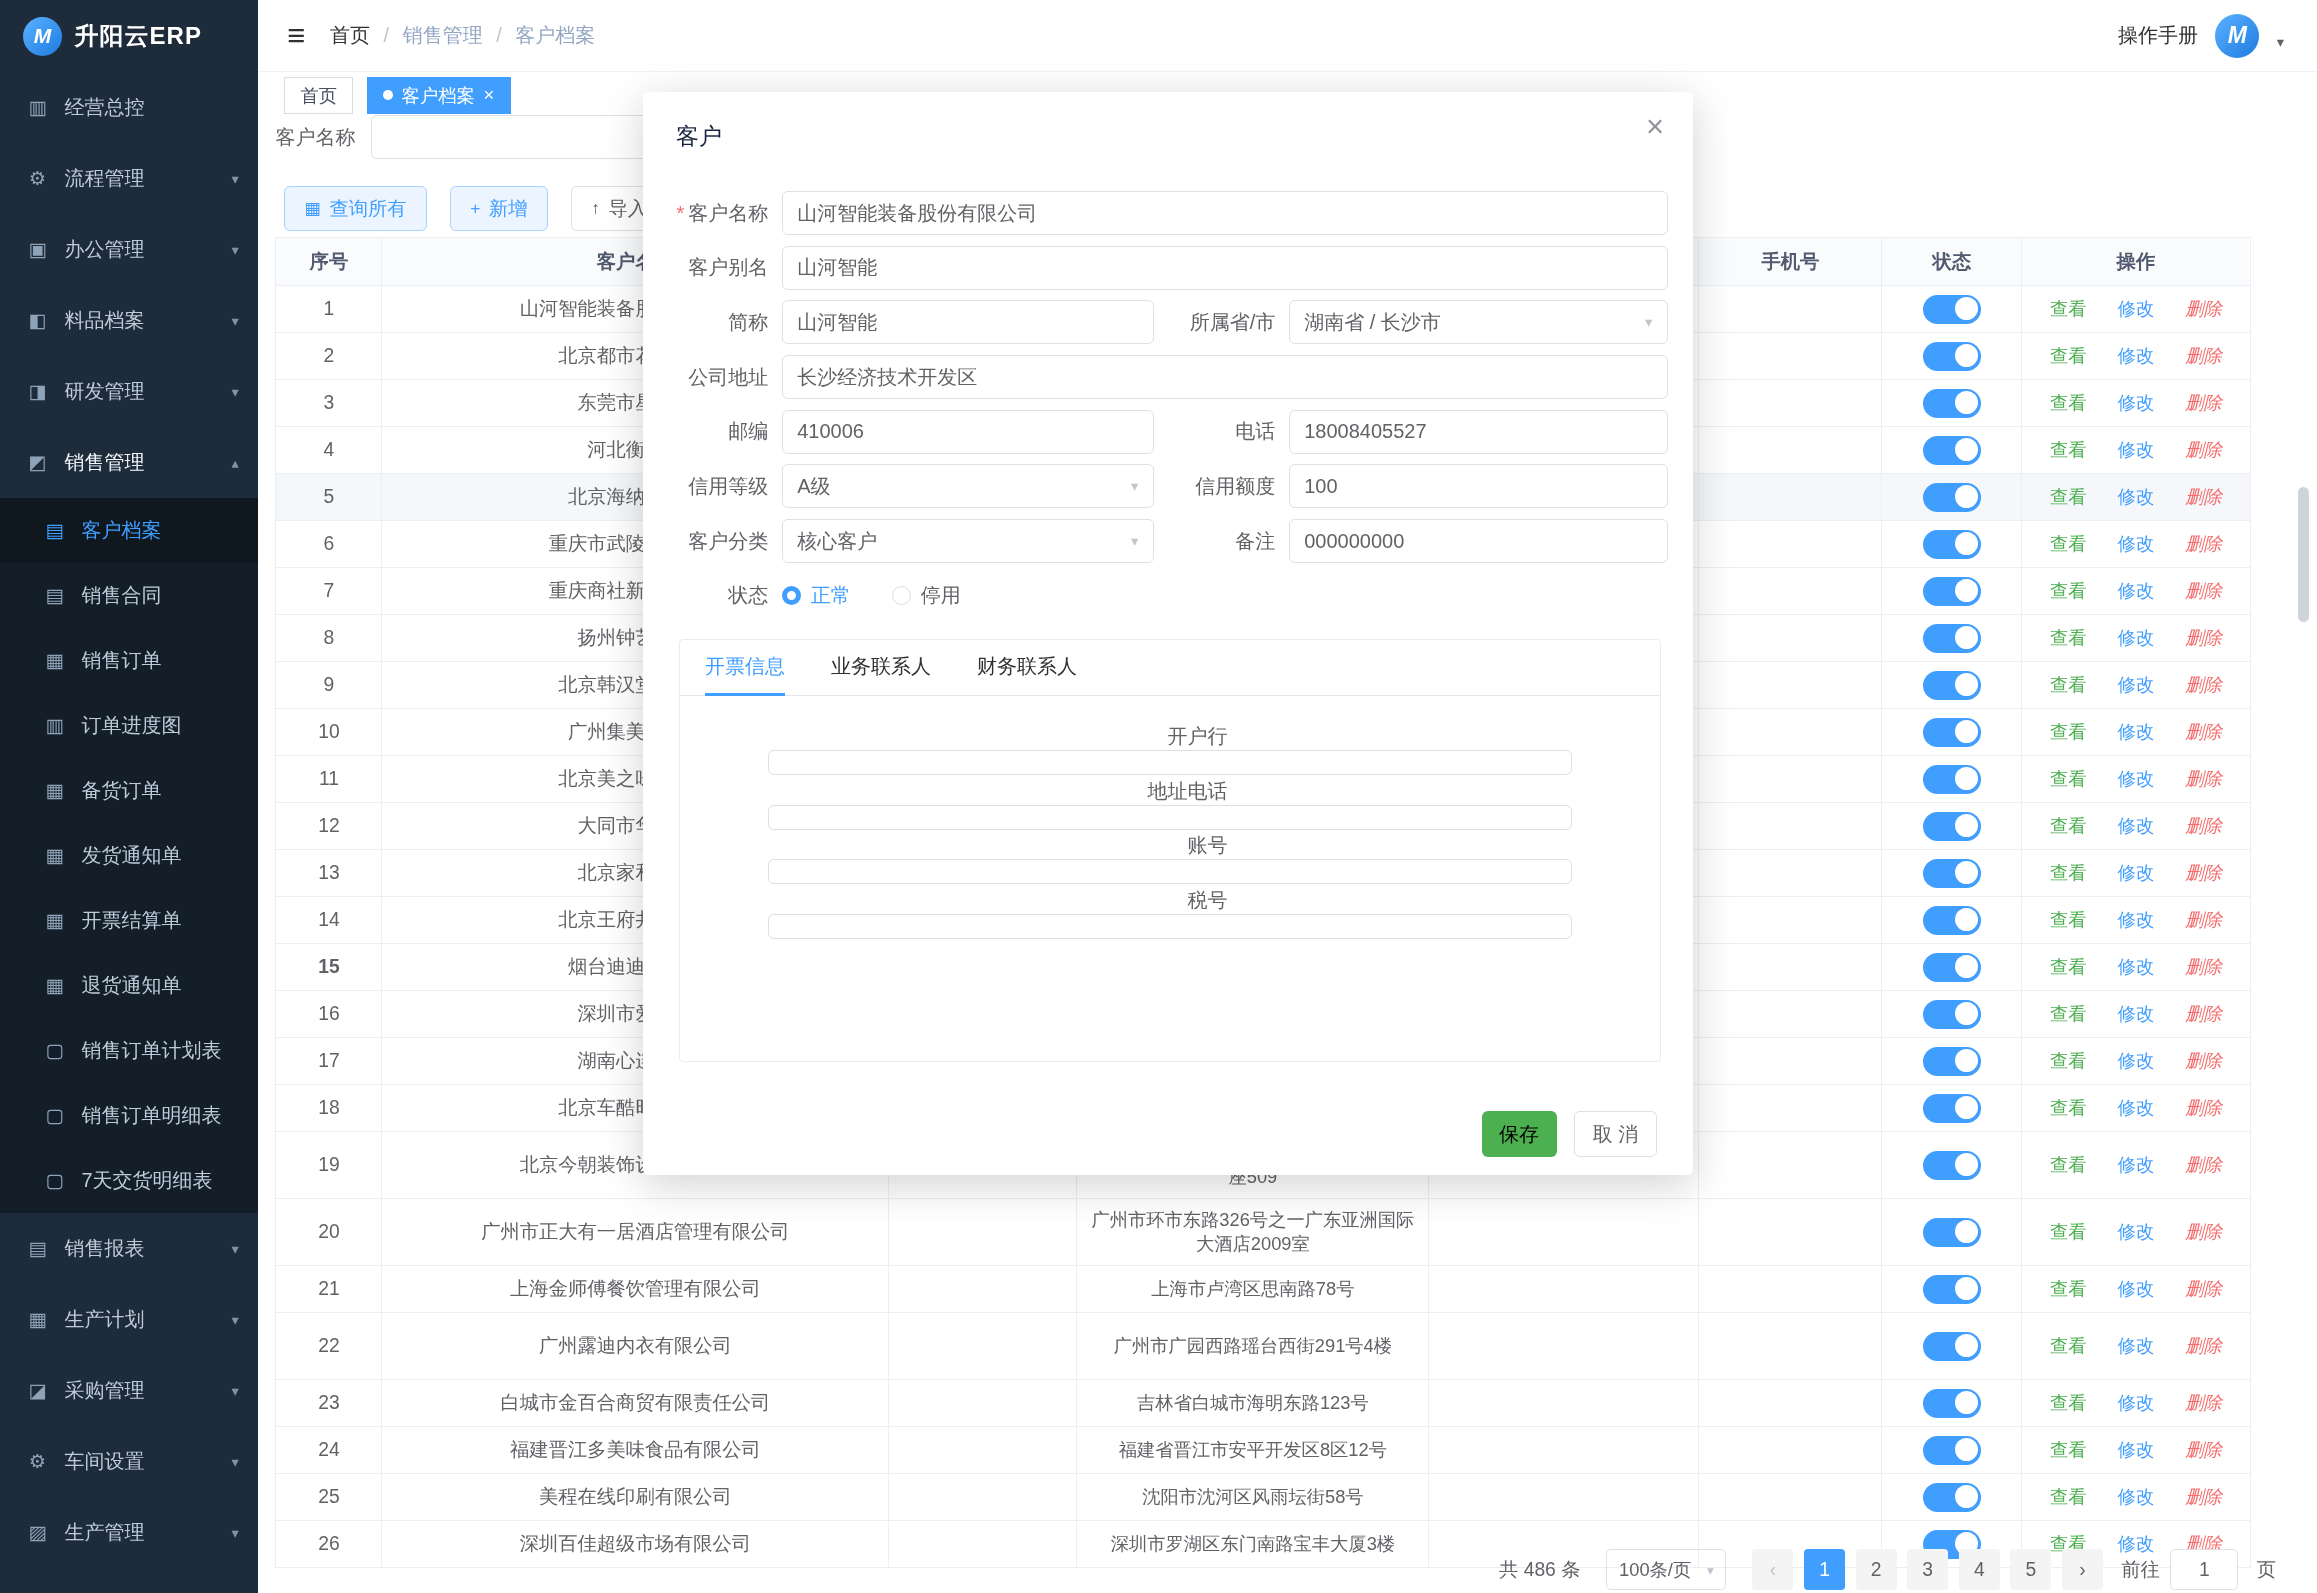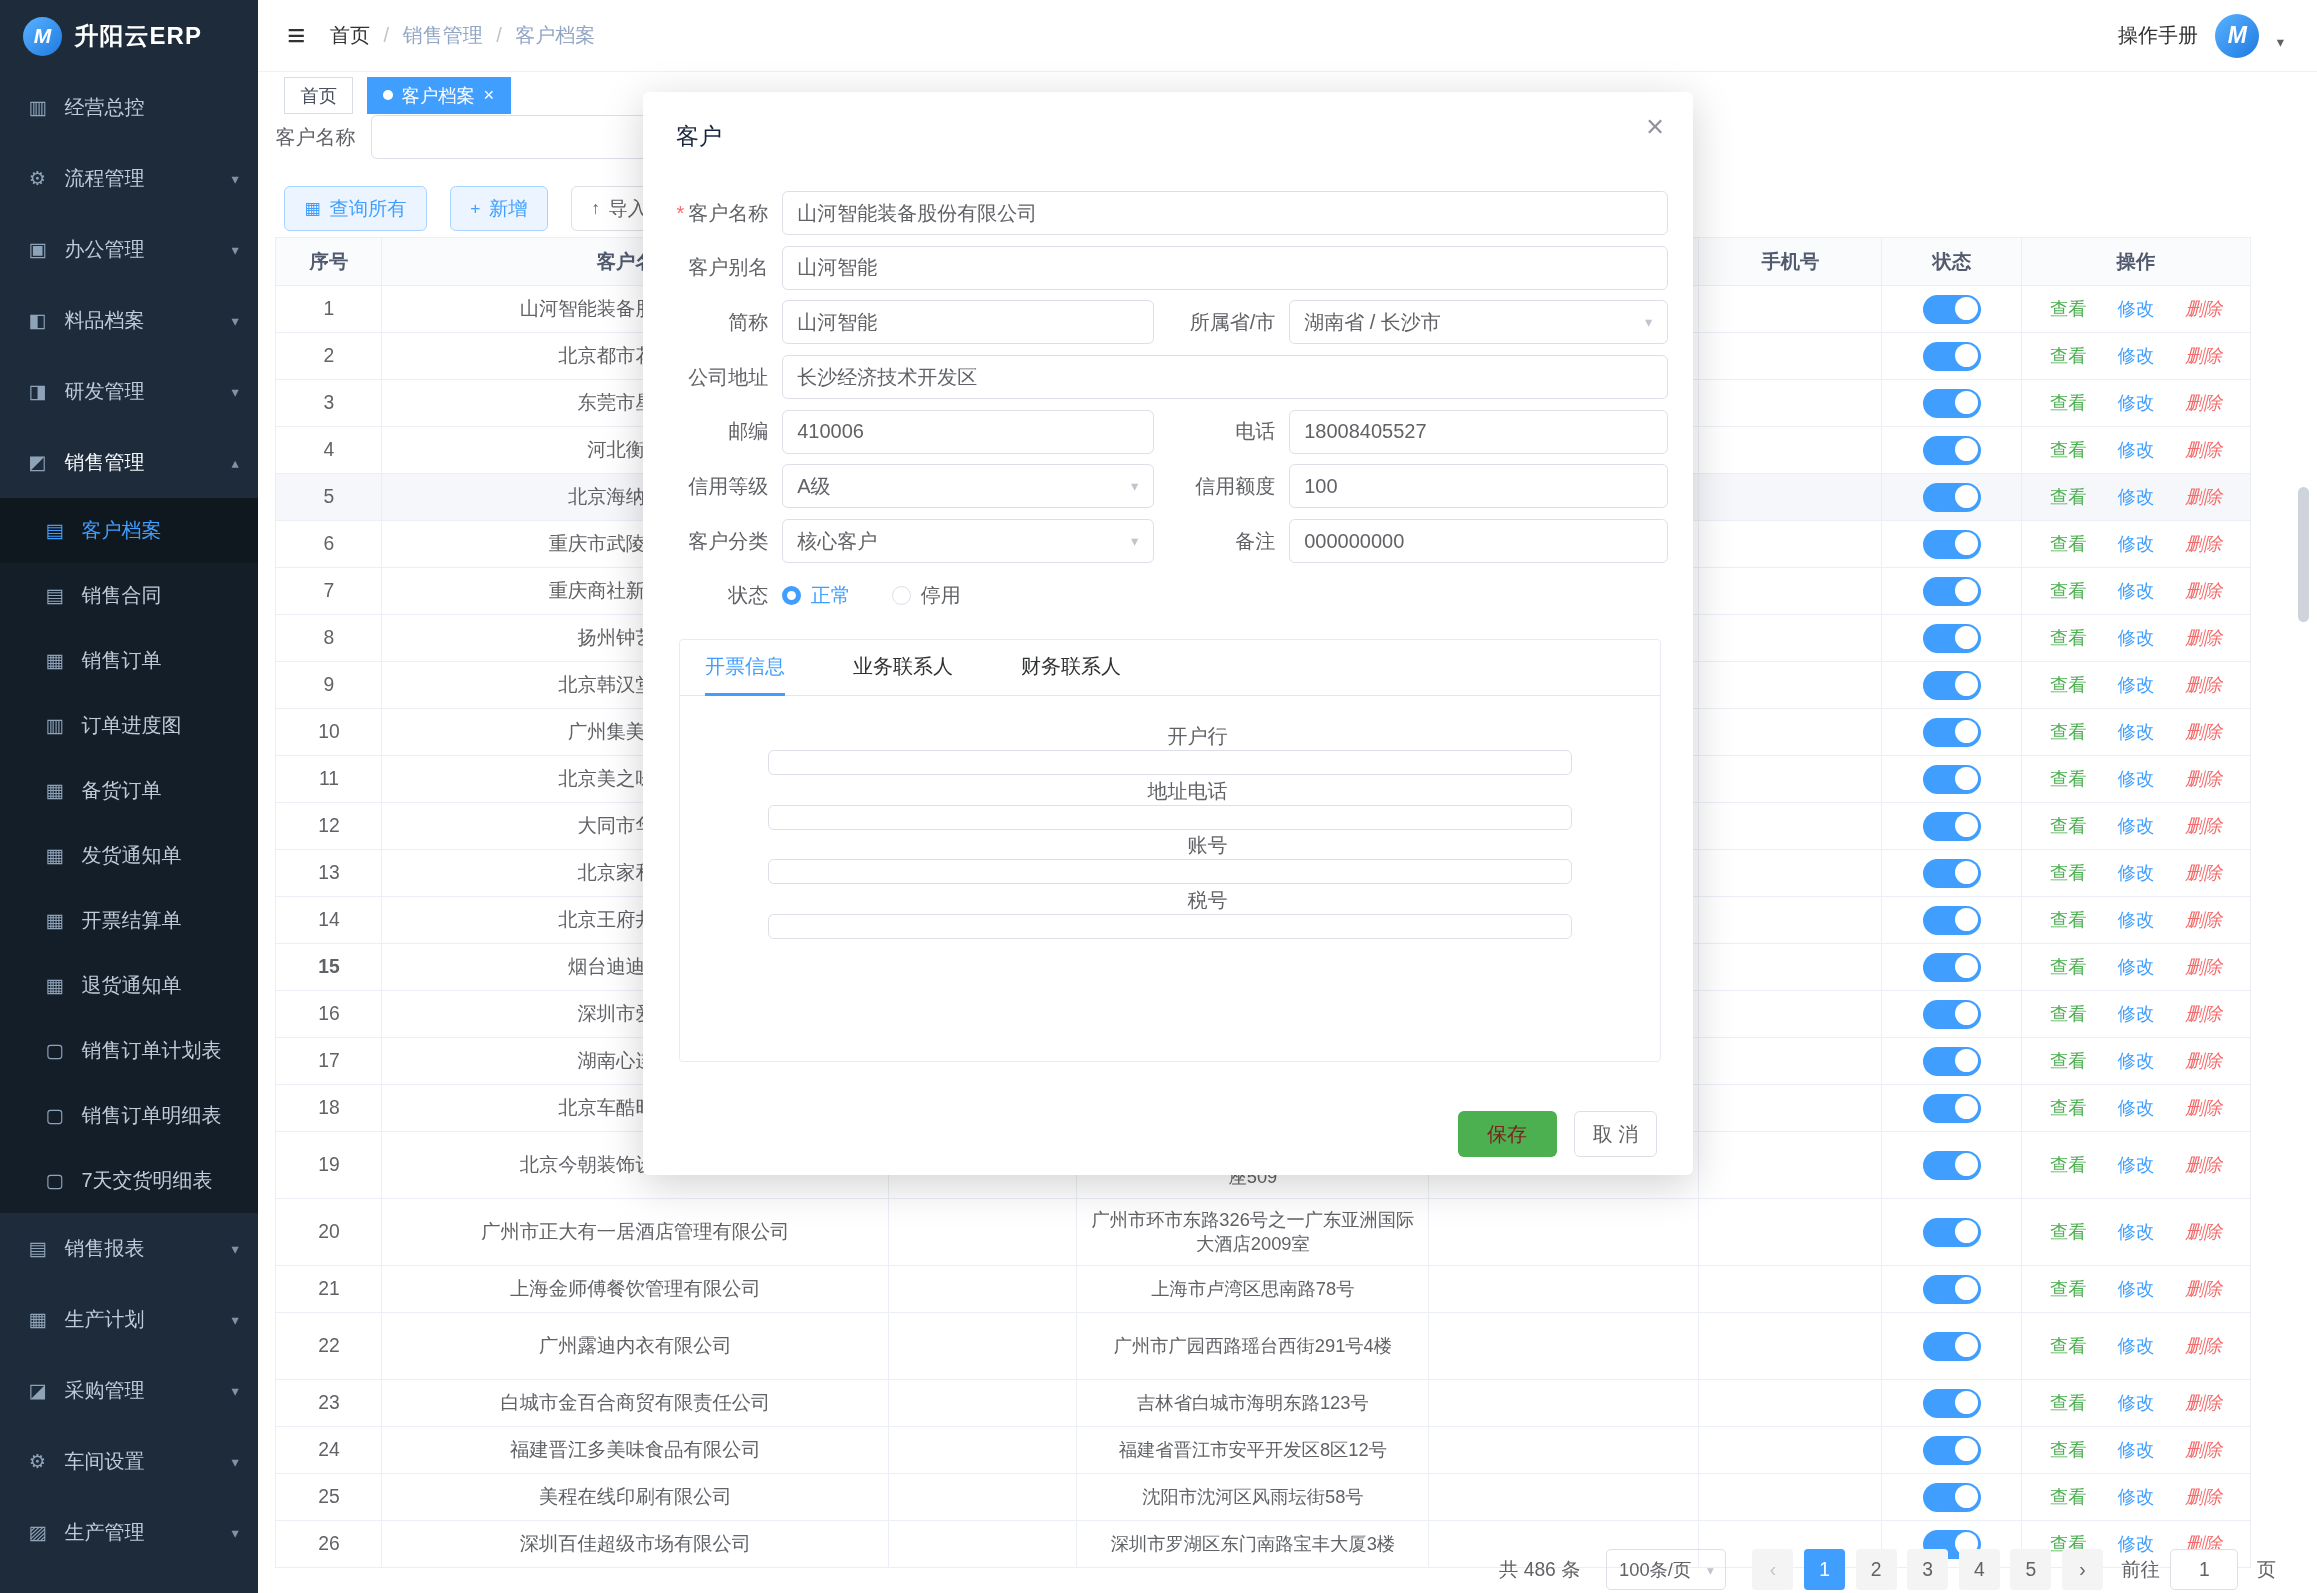--- a/index.html
+++ b/index.html
@@ -108,31 +108,31 @@
   .f-select.half{width:372px;flex:none;}
   .f-select.last{flex:1;}
   .scaret{color:#c0c4cc;font-size:14.5px;}
   .radio-group{display:flex;gap:41px;align-items:center;}
   .radio{display:flex;align-items:center;gap:9.7px;font-size:20px;color:#606266;cursor:pointer;}
   .radio .rdot{width:19.3px;height:19.3px;border-radius:50%;border:1px solid #dcdfe6;box-sizing:border-box;background:#fff;}
   .radio.checked{color:#409eff;}
   .radio.checked .rdot{border:5.8px solid #409eff;}
 
   .dlg-panel{position:absolute;left:36px;top:547px;width:982px;height:423px;border:1px solid #e8ecf2;border-radius:3.9px;box-sizing:border-box;}
-  .panel-tabs{height:56px;display:flex;align-items:flex-end;gap:68px;padding:0 25px;border-bottom:1px solid #e4e7ed;box-sizing:border-box;}
+  .panel-tabs{height:56px;display:flex;align-items:flex-end;gap:46px;padding:0 25px;border-bottom:1px solid #e4e7ed;box-sizing:border-box;}
   .ptab{font-size:20px;color:#303133;padding-bottom:15.4px;position:relative;cursor:pointer;}
   .ptab.active{color:#409eff;}
   .ptab.active::after{content:"";position:absolute;left:0;right:0;bottom:-1px;height:2.9px;background:#409eff;}
   .panel-body{padding-top:27px;}
   .p-row{display:flex;align-items:center;margin-bottom:10.6px;height:44px;flex-direction:column;}
   .p-label{width:142px;text-align:right;padding-right:13.5px;font-size:20px;color:#606266;box-sizing:border-box;flex:none;}
   .p-input{width:804px;height:44px;border:1px solid #dcdfe6;border-radius:5.8px;box-sizing:border-box;padding:0 14.5px;font-size:20px;color:#606266;outline:none;}
 
   .dlg-footer{position:absolute;right:36px;top:1019px;display:flex;gap:17.4px;}
-  .btn-save{width:99px;height:46px;background:#4caf50;color:#7f1d1d;border-radius:5.8px;display:flex;align-items:center;justify-content:center;font-size:20px;cursor:pointer;}
+  .btn-save{width:75px;height:46px;background:#4caf50;color:#000000;border-radius:5.8px;display:flex;align-items:center;justify-content:center;font-size:20px;cursor:pointer;}
   .btn-cancel{width:83px;height:46px;background:#fff;border:1px solid #dcdfe6;color:#606266;border-radius:5.8px;display:flex;align-items:center;justify-content:center;font-size:20px;cursor:pointer;box-sizing:border-box;}
 </style>
 </head>
 <body>
 
 <div class="screen">
 
   <aside class="sidebar">
     <div class="logo-row">
       <div class="logo-circle">M</div>

